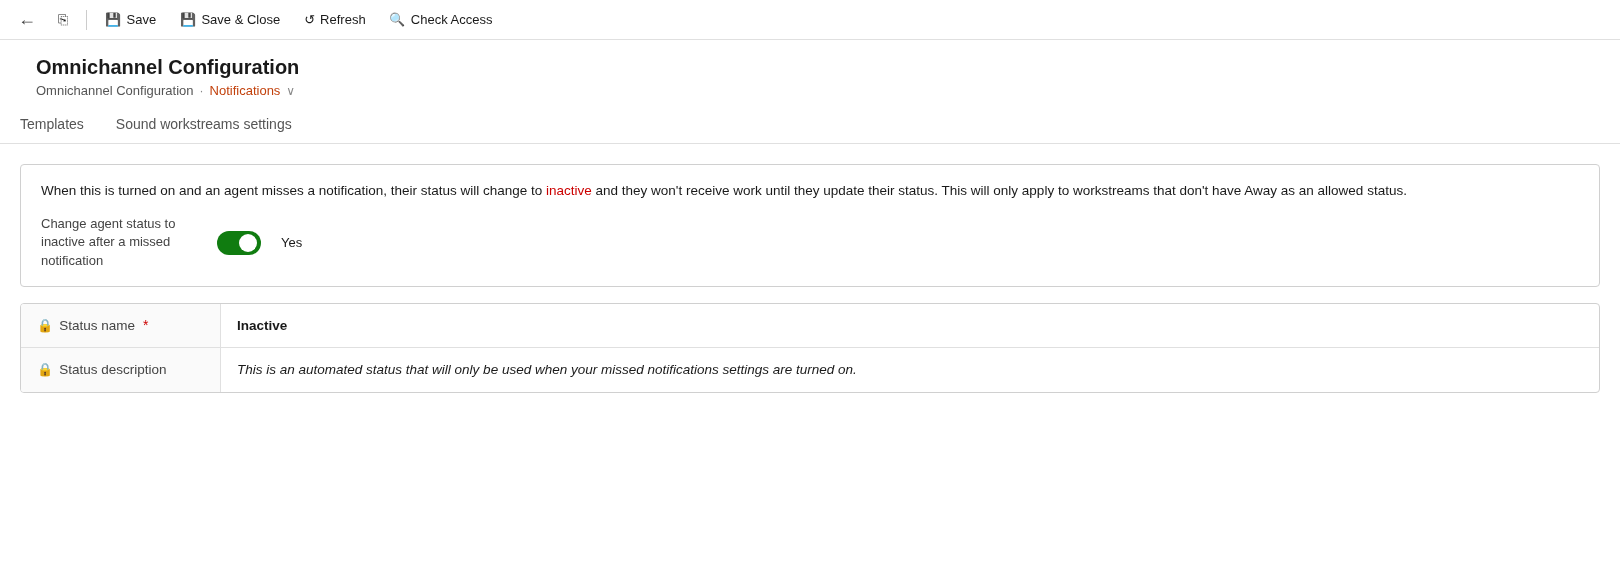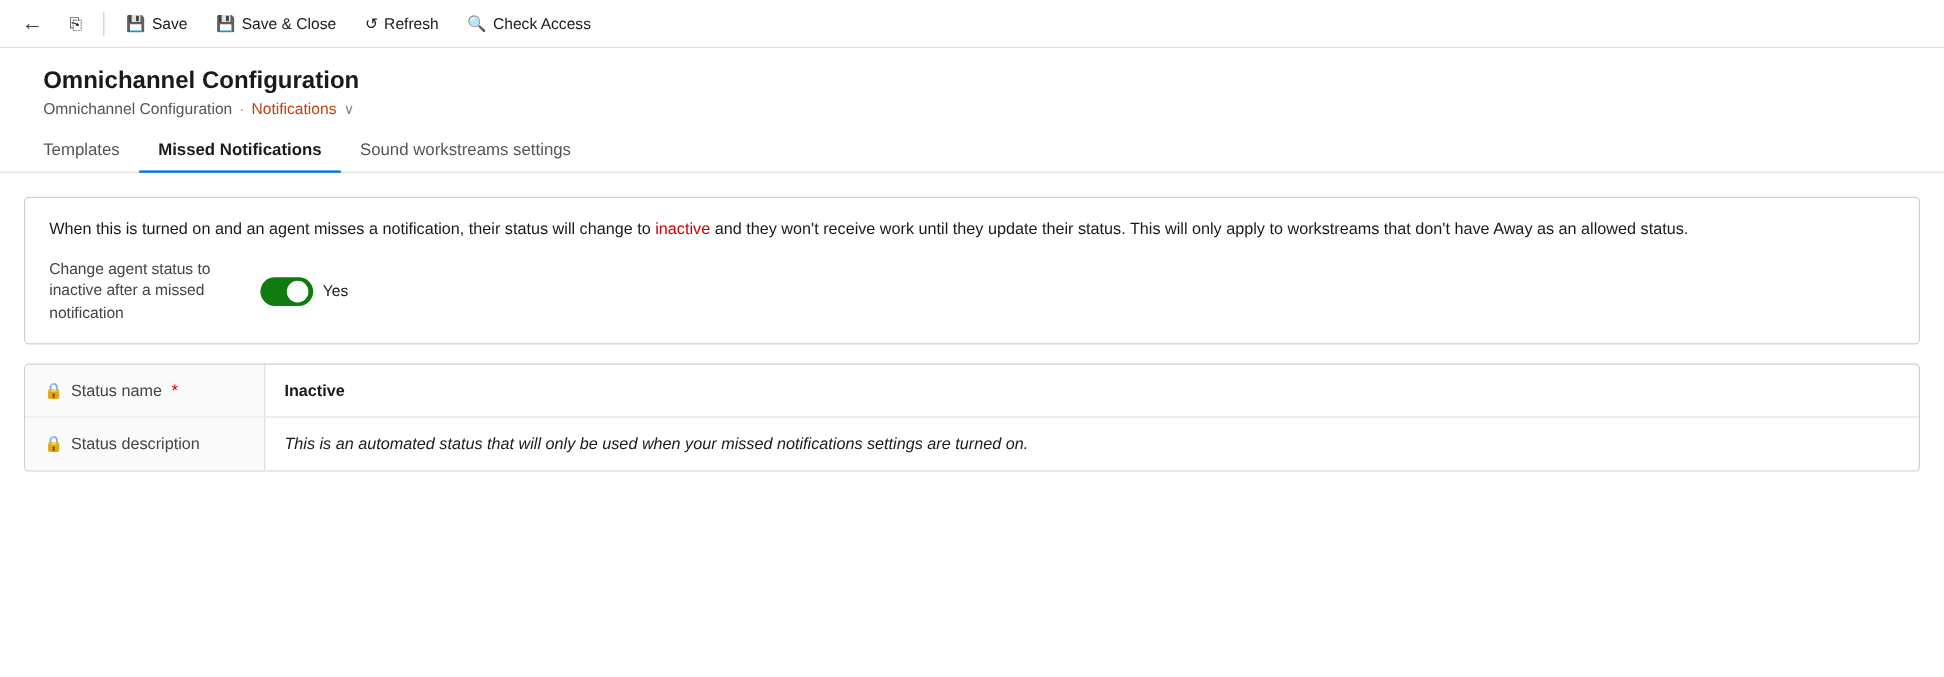--- a/index.html
+++ b/index.html
@@ -64,21 +64,21 @@
     .breadcrumb-current {
       color: #c2410c;
       font-weight: 500;
     }
     .breadcrumb-chevron { color: #888; font-size: 12px; }
 
     
     .tabs {
       display: flex;
       align-items: flex-end;
-      padding: 0 20px;
+      padding: 0 4px;
       border-bottom: 1px solid #e0e0e0;
       gap: 0;
     }
     .tab {
       padding: 10px 16px;
       font-size: 14px;
       cursor: pointer;
       color: #555;
       border-bottom: 2px solid transparent;
       margin-bottom: -1px;
@@ -120,21 +120,21 @@
     }
     .toggle-label {
       font-size: 13px;
       color: #444;
       max-width: 160px;
       line-height: 1.4;
     }
     .toggle-control {
       display: flex;
       align-items: center;
-      gap: 8px;
+      gap: 20px;
     }
     .toggle {
       position: relative;
       width: 44px;
       height: 24px;
       cursor: pointer;
     }
     .toggle-track {
       width: 44px;
       height: 24px;
@@ -240,21 +240,20 @@
   <div class="breadcrumb">
     <span class="breadcrumb-link">Omnichannel Configuration</span>
     <span class="breadcrumb-chevron">·</span>
     <span class="breadcrumb-current">Notifications</span>
     <span class="breadcrumb-chevron">∨</span>
   </div>
 </div>
 
 <div class="tabs">
   <div class="tab">Templates</div>
-  <div class="tab active">Missed Notifications</div>
   <div class="tab">Sound workstreams settings</div>
 </div>
 
 <div class="content">
 
   <div class="info-box">
     <div class="info-text">
       <span>When this is turned on and an agent misses a notification, their status will change to </span><span class="highlight">inactive</span><span> and they won't receive work until they update their status. This will only apply to workstreams that don't have Away as an allowed status.</span>
     </div>
     <div class="toggle-row">

